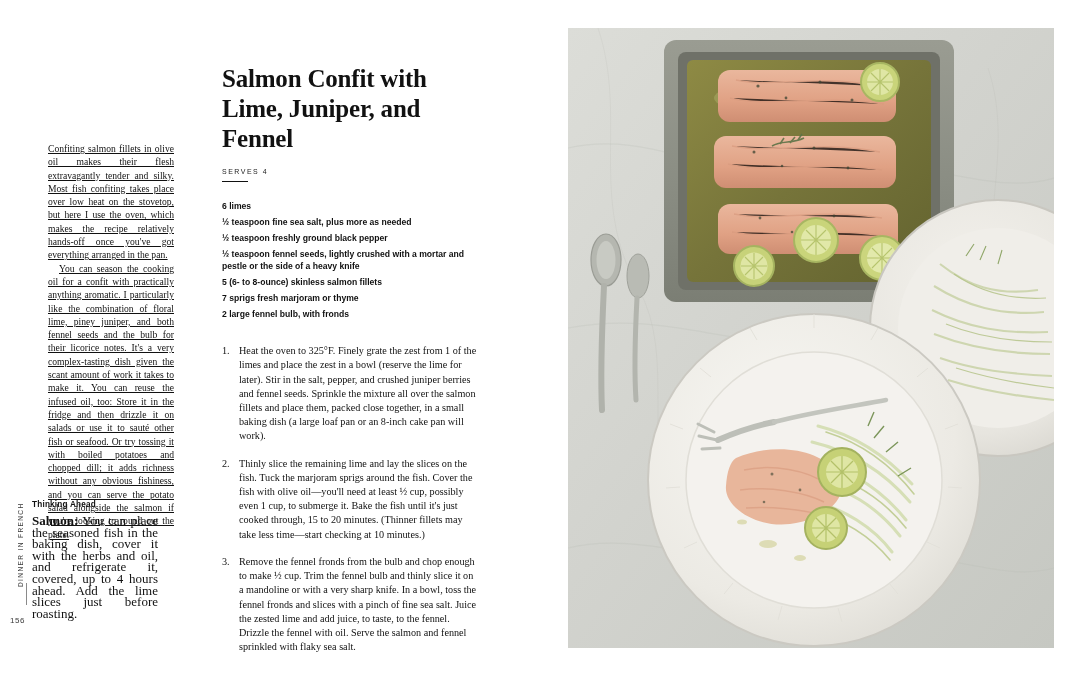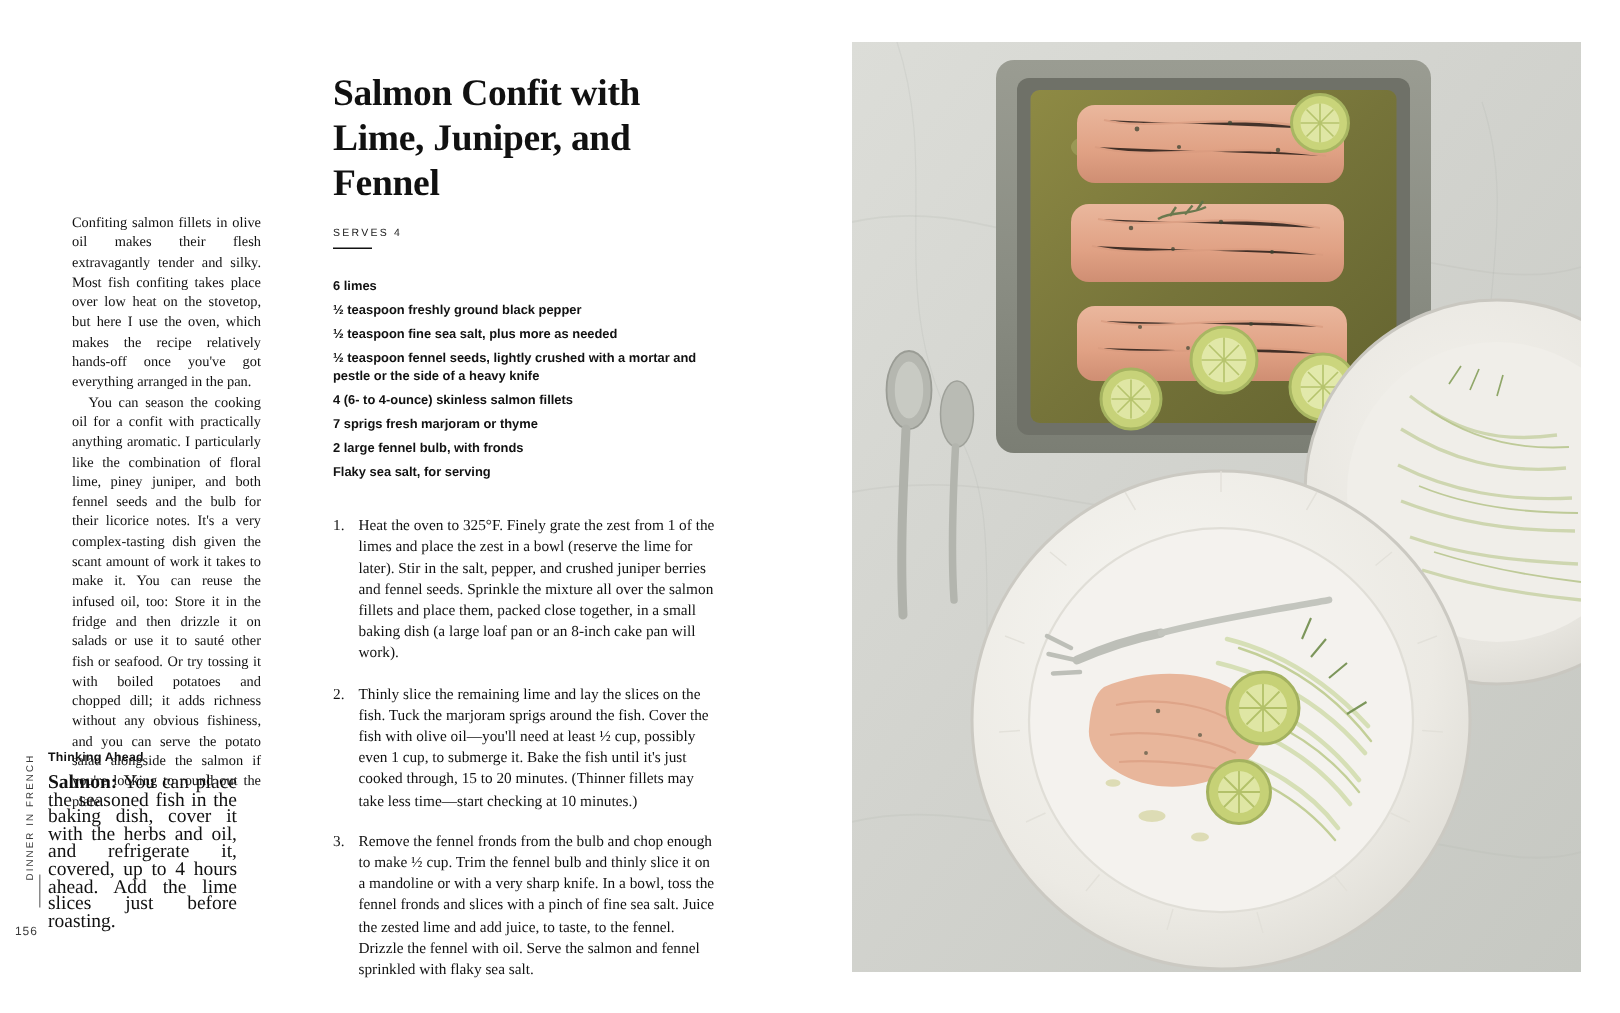--- a/index.html
+++ b/index.html
@@ -66,20 +66,21 @@
     left: 48px;
     top: 142px;
     width: 126px;
   }
   .sidenote p {
     margin: 0;
     font-size: 9.6px;
     line-height: 13.3px;
     text-align: justify;
     color: #111;
+    text-decoration: underline;
   }
   .sidenote p + p {
     text-indent: 11px;
   }
 
   .ahead {
     position: absolute;
     left: 32px;
     top: 500px;
     width: 126px;
@@ -108,21 +109,21 @@
     left: 222px;
     top: 48px;
     width: 258px;
   }
   .recipe-title {
     font-family: "Liberation Serif", serif;
     font-weight: bold;
     font-size: 25px;
     line-height: 30px;
     letter-spacing: -0.2px;
-    margin: 0 0 14px 0;
+    margin: 16px 0 14px 0;
     color: #111;
   }
   .serves {
     font-family: "Liberation Sans", sans-serif;
     font-size: 7px;
     letter-spacing: 1.5px;
     text-transform: uppercase;
     color: #222;
     margin-bottom: 6px;
   }
@@ -203,27 +204,26 @@
     <div class="ahead-body"><b>Salmon:</b><span> You can place the seasoned fish in the baking dish, cover it with the herbs and oil, and refrigerate it, covered, up to 4 hours ahead. Add the lime slices just before roasting.</span></div>
   </div>
 
   <div class="recipe">
     <h1 class="recipe-title">Salmon Confit with Lime, Juniper, and Fennel</h1>
     <div class="serves">SERVES 4</div>
     <div class="serves-rule"></div>
 
     <ul class="ingredients">
       <li>6 limes</li>
+      <li>½ teaspoon fine sea salt, plus more as needed</li>
       <li>½ teaspoon freshly ground black pepper</li>
-      <li>½ teaspoon fine sea salt, plus more as needed</li>
       <li>½ teaspoon fennel seeds, lightly crushed with a mortar and pestle or the side of a heavy knife</li>
-      <li>4 (6- to 4-ounce) skinless salmon fillets</li>
+      <li>5 (6- to 8-ounce) skinless salmon fillets</li>
       <li>7 sprigs fresh marjoram or thyme</li>
       <li>2 large fennel bulb, with fronds</li>
-      <li>Flaky sea salt, for serving</li>
     </ul>
 
     <div class="steps">
       <div class="step">
         <span class="step-num">1.</span>
         <span>Heat the oven to 325°F. Finely grate the zest from 1 of the limes and place the zest in a bowl (reserve the lime for later). Stir in the salt, pepper, and crushed juniper berries and fennel seeds. Sprinkle the mixture all over the salmon fillets and place them, packed close together, in a small baking dish (a large loaf pan or an 8-inch cake pan will work).</span>
       </div>
       <div class="step">
         <span class="step-num">2.</span>
         <span>Thinly slice the remaining lime and lay the slices on the fish. Tuck the marjoram sprigs around the fish. Cover the fish with olive oil—you'll need at least ½ cup, possibly even 1 cup, to submerge it. Bake the fish until it's just cooked through, 15 to 20 minutes. (Thinner fillets may take less time—start checking at 10 minutes.)</span>

